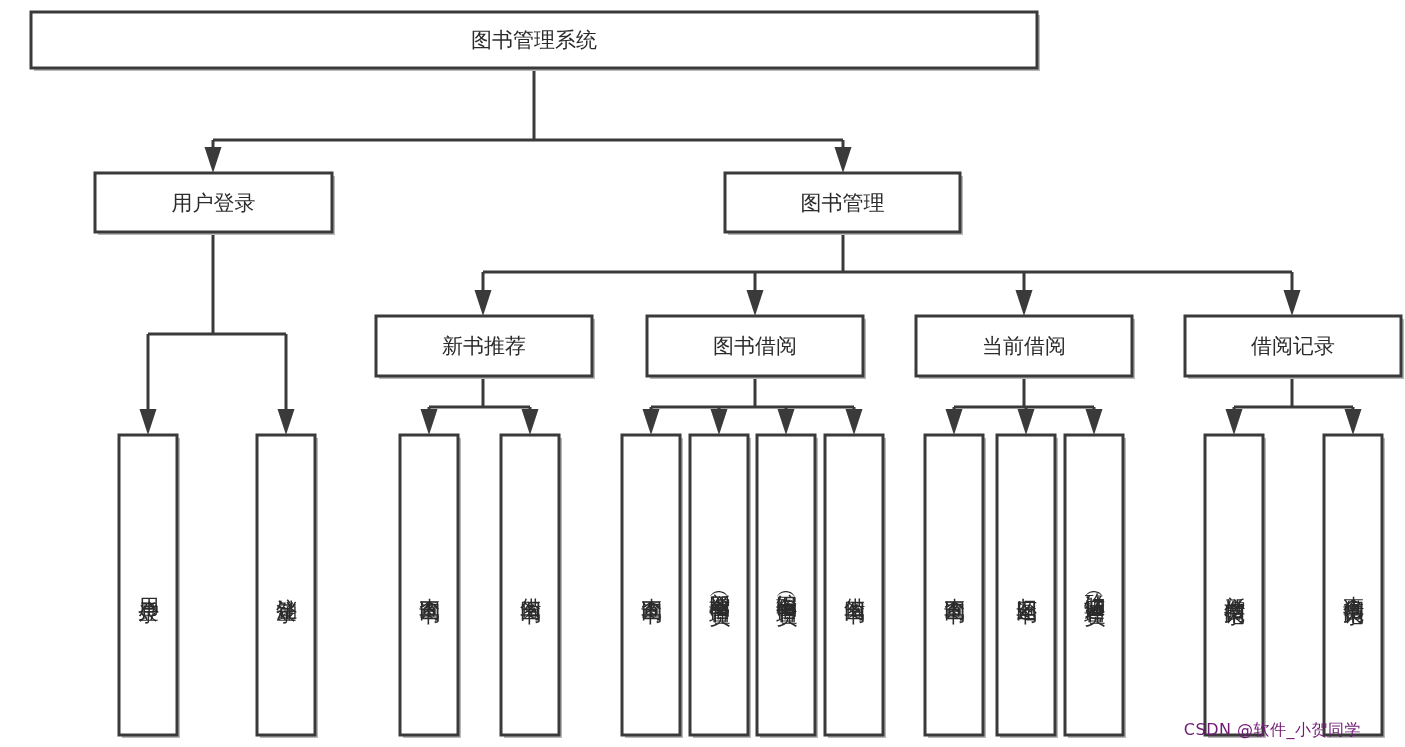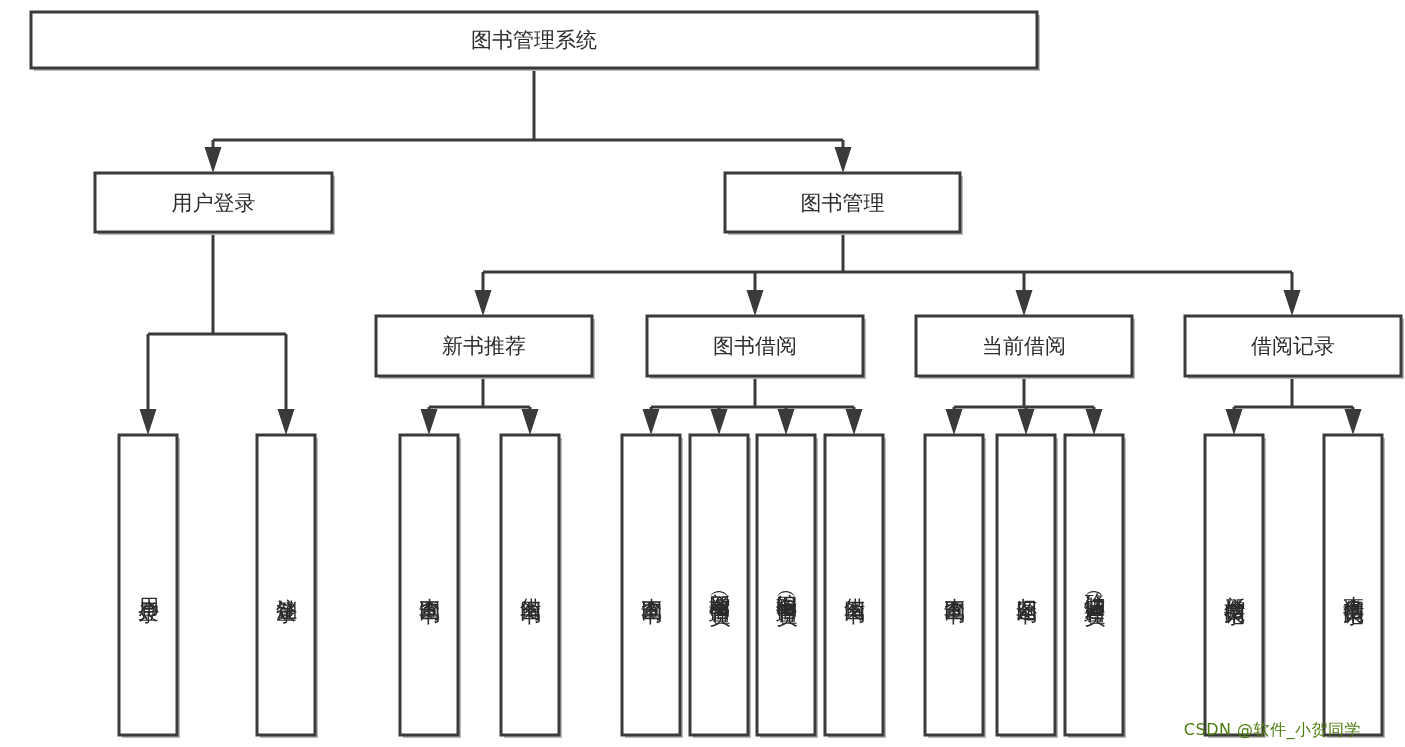--- a/index.html
+++ b/index.html
@@ -71,21 +71,21 @@
     color: #2b2b2b;
     white-space: nowrap;
     text-align: center;
   }
   .watermark {
     position: absolute;
     right: 12px;
     bottom: 6px;
     font-family: "DejaVu Sans", "Liberation Sans", sans-serif;
     font-size: 16px;
-    color: #4d7c0f;
+    color: #701a75;
     letter-spacing: 0.5px;
     user-select: none;
   }
 </style>
 </head>
 <body>
 
 <div id="diagram-root">
   <svg id="flow" viewBox="0 0 1405 747">
     <g id="connectors-layer">

